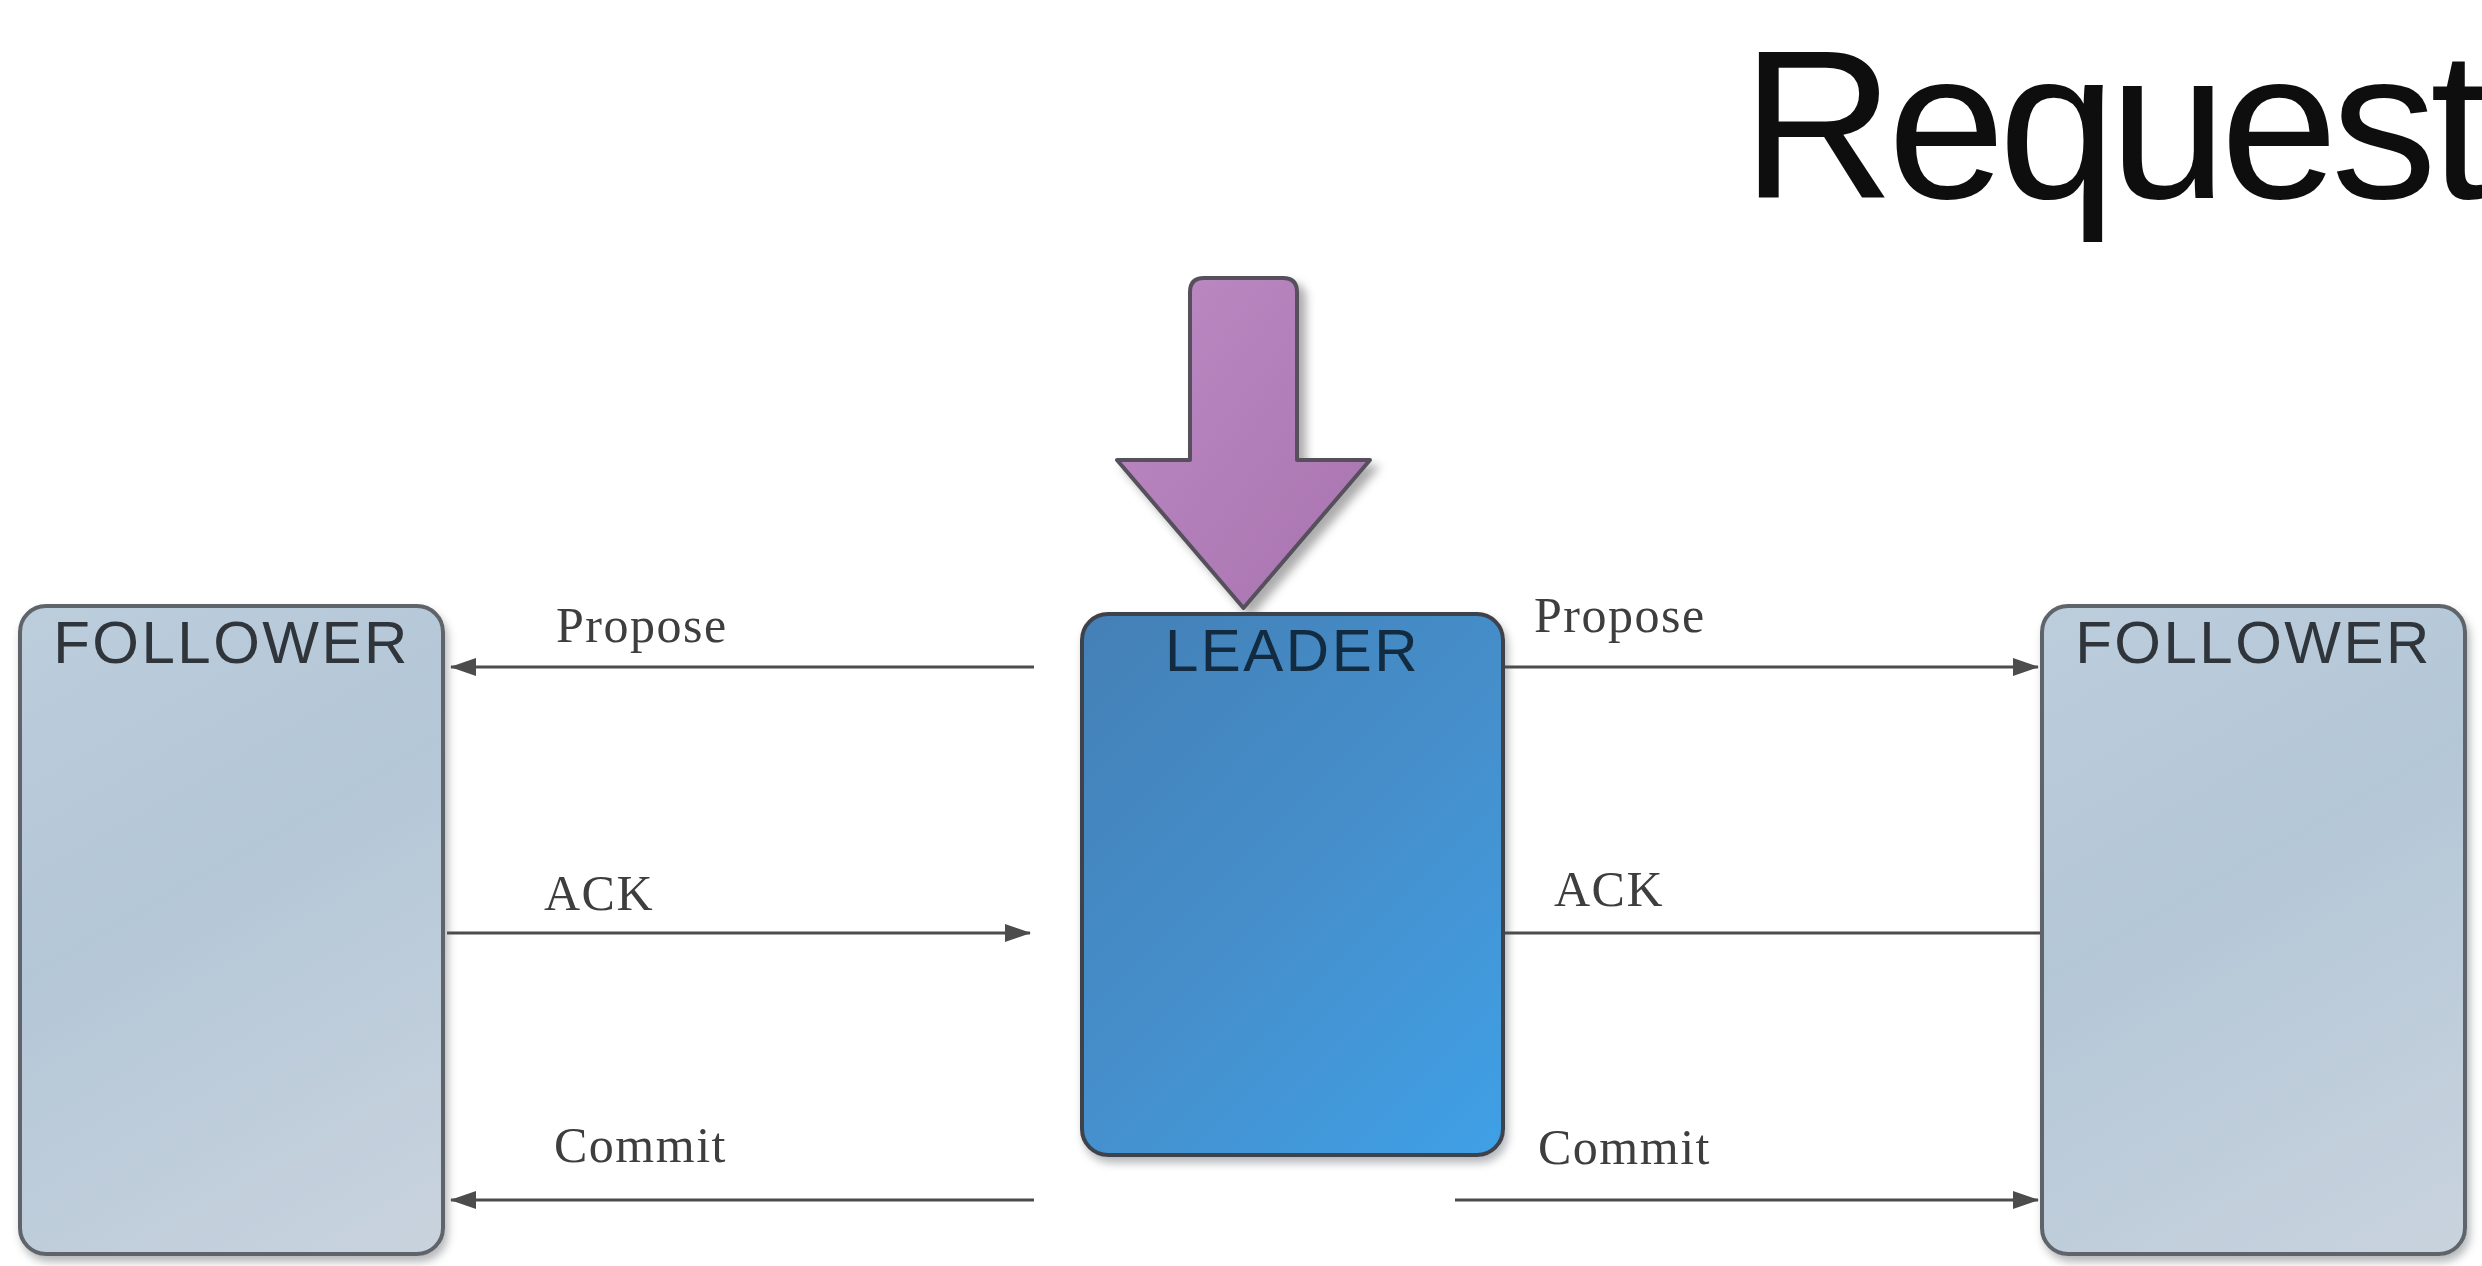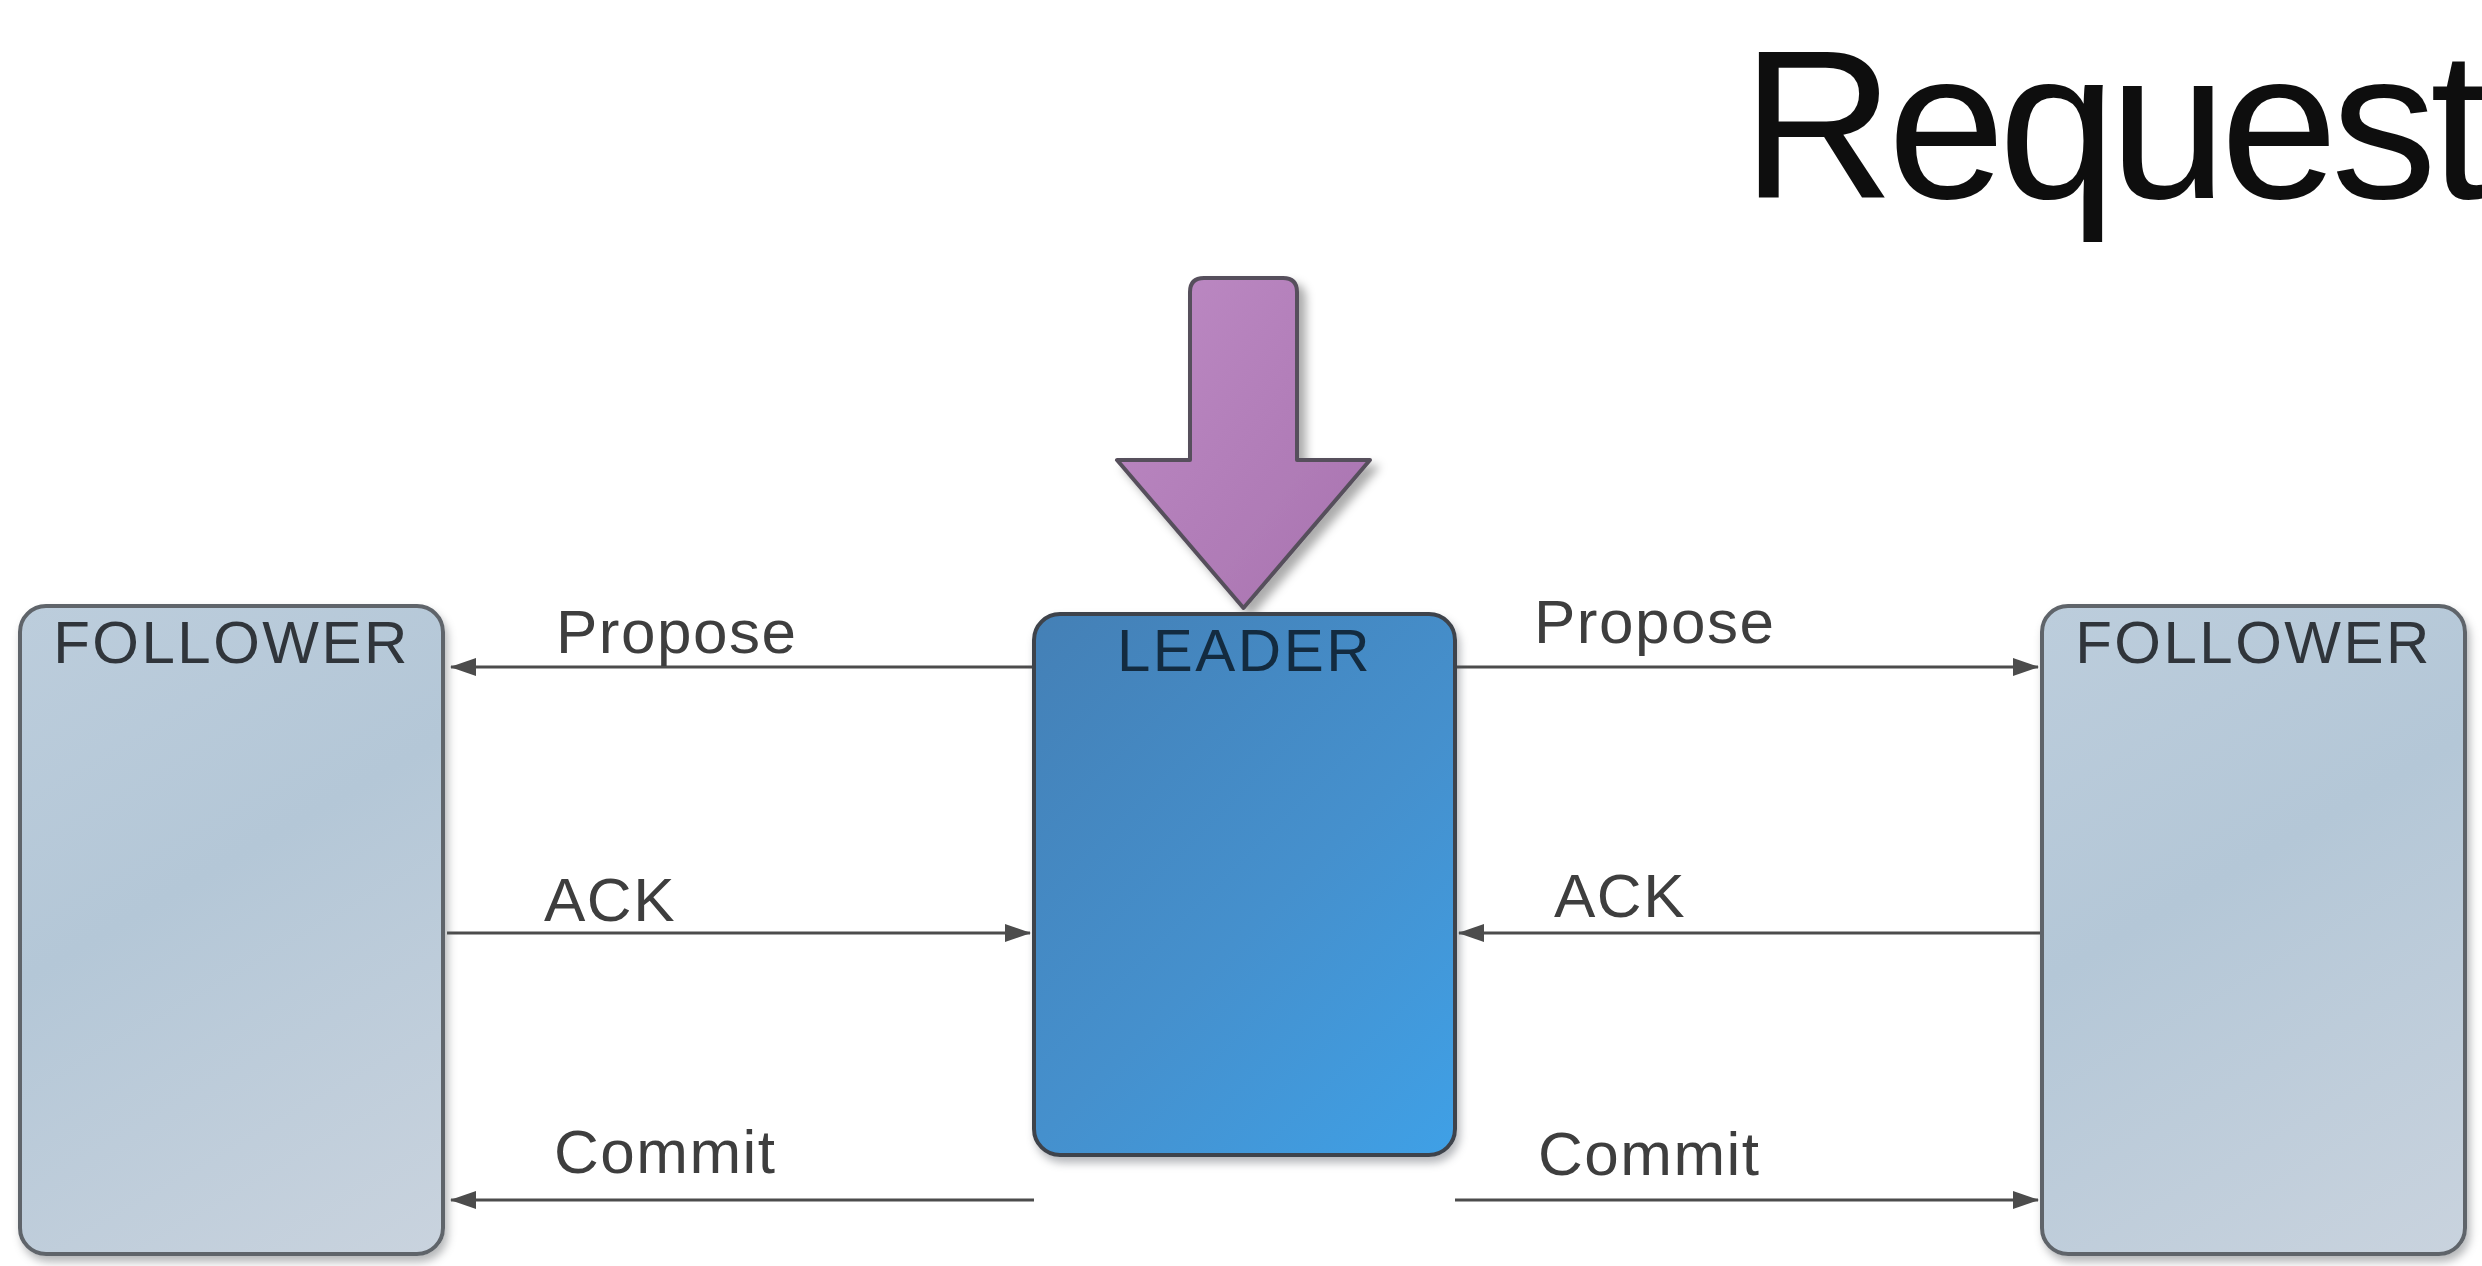--- a/index.html
+++ b/index.html
@@ -65,39 +65,40 @@
     border-radius:28px;
     box-sizing:border-box;
   }
   .node.follower{
     width:427px;height:652px;top:604px;
     border:4px solid var(--follower-border);
     background:linear-gradient(150deg,var(--follower-fill-start) 0%,var(--follower-fill-mid) 42%,var(--follower-fill-end) 100%);
     box-shadow:3px 6px 8px rgba(90,95,100,0.45);
   }
   .node.leader{
-    left:1032px;top:612px;width:425px;height:545px;
+    left:1080px;top:612px;width:425px;height:545px;
     border:4px solid var(--leader-border);
     background:linear-gradient(135deg,var(--leader-fill-start) 0%,var(--leader-fill-mid) 55%,var(--leader-fill-end) 100%);
     box-shadow:3px 6px 8px rgba(70,75,85,0.40);
   }
   .node-label{
     font-size:60px;
     letter-spacing:2.5px;
     white-space:nowrap;
   }
   .node.follower .node-label{ color:var(--follower-text); }
   .node.leader .node-label{ color:var(--leader-text); }
   .msg{
     position:absolute;
     z-index:3;
-    font-size:62px;
+    font-size:50px;
     letter-spacing:1.5px;
     color:var(--label-text);
     white-space:nowrap;
+    font-family:Liberation Serif, serif;
   }
   .msg.propose-left{ left:556px; top:596px; }
   .msg.ack-left{     left:544px; top:864px; }
   .msg.commit-left{  left:554px; top:1116px; }
   .msg.propose-right{ left:1534px; top:586px; }
   .msg.ack-right{     left:1554px; top:860px; }
   .msg.commit-right{  left:1538px; top:1118px; }
 </style>
 </head>
 <body>

